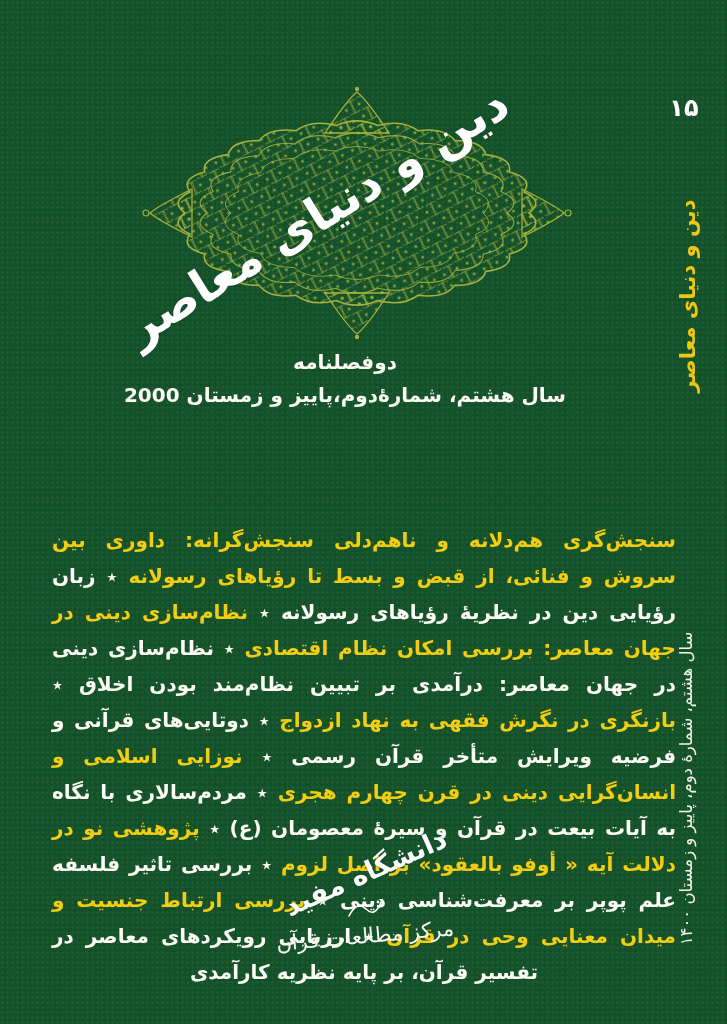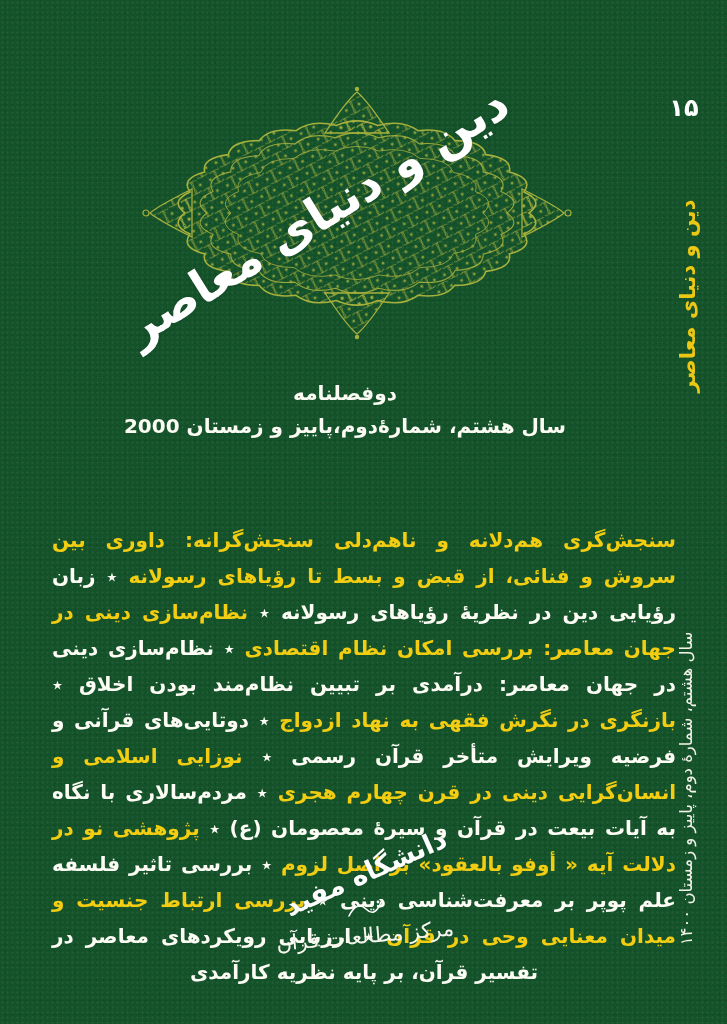--- a/index.html
+++ b/index.html
@@ -40,21 +40,21 @@
   }
   .callig{
     transform:translate(-40px,2px) rotate(-32deg);
     font-size:48px;font-weight:bold;color:#ffffff;white-space:nowrap;
     text-shadow:0 0 3px rgba(16,60,30,.55);
   }
 
   .subtitle{
     position:absolute;left:110px;top:346px;width:470px;
     text-align:center;color:#fcfcf4;font-weight:bold;
-    font-size:20px;line-height:33px;margin-top:31px;
+    font-size:20px;line-height:33px;
   }
 
   .articles{
     position:absolute;left:52px;top:522px;width:624px;margin:0;
     font-size:20px;font-weight:bold;line-height:36px;
     text-align:justify;text-align-last:center;
   }
   .articles .sep{color:#fdfdf5;font-weight:bold;}
 
   .logo{

